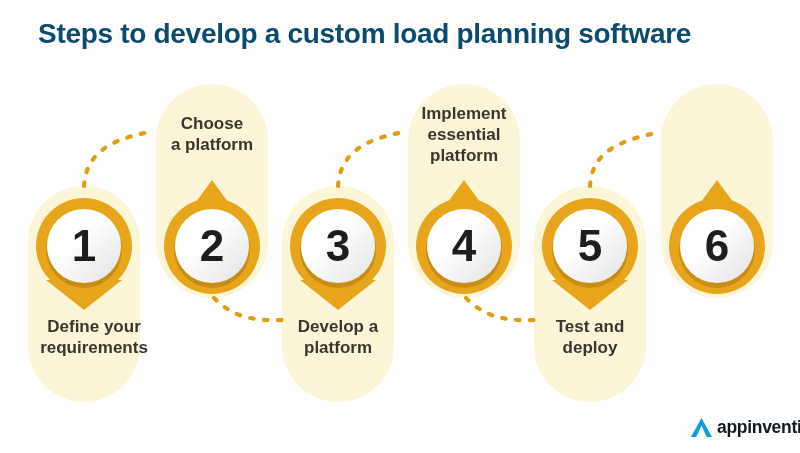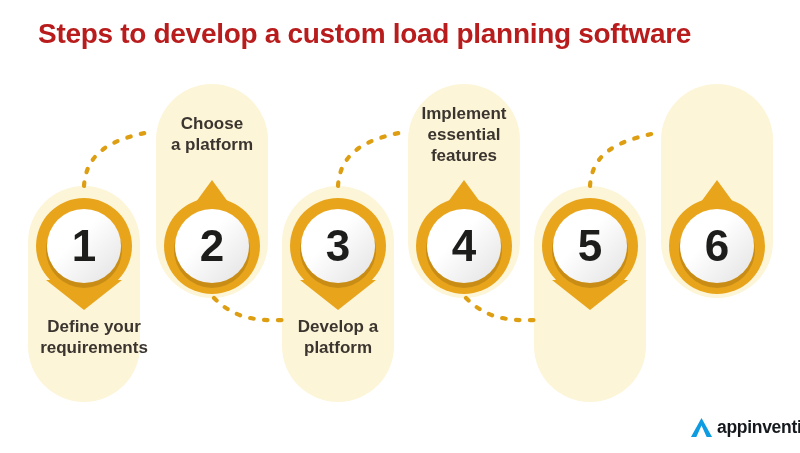--- a/index.html
+++ b/index.html
@@ -7,21 +7,21 @@
   .canvas {
     position:relative;
     width:800px; height:453px;
     background:#ffffff;
     overflow:hidden;
     font-family:"Liberation Sans", sans-serif;
   }
   .title {
     position:absolute; left:38px; top:18px;
     font-size:28px; font-weight:700; letter-spacing:-0.3px;
-    color:#b91c1c;
+    color:#0c4a6e;
   }
   .connectors { position:absolute; left:0; top:0; pointer-events:none; }
   .connectors path { fill:none; stroke:#DE9E12; stroke-width:4.2; stroke-linecap:round; stroke-dasharray:3.5 10.5; }
 
   .pill {
     position:absolute; width:112px; border-radius:56px;
     background:#FDF5D8;
   }
   .pill.down { top:186px; height:216px; }
   .pill.up   { top:84px;  height:214px; }
@@ -149,21 +149,23 @@
   </div>
 
   <div class="step-label below" style="left:28px">Define your
 requirements</div>
   <div class="step-label above" style="left:146px">Choose
 a platform</div>
   <div class="step-label below" style="left:272px">Develop a
 platform</div>
   <div class="step-label above" style="left:398px">Implement
 essential
-features</div>
+platform</div>
+  <div class="step-label below" style="left:524px">Test and
+deploy</div>
 
   <div class="logo">
     <svg width="23" height="23" viewBox="0 0 24 24">
       <path fill="#0D9BE2" fill-rule="evenodd" d="M12 2.2 L23 22 H1 Z M12 10 L17.4 22 H6.6 Z"></path>
     </svg>
     <span class="logo-text">appinventiv</span>
   </div>
 
 </div>
 

